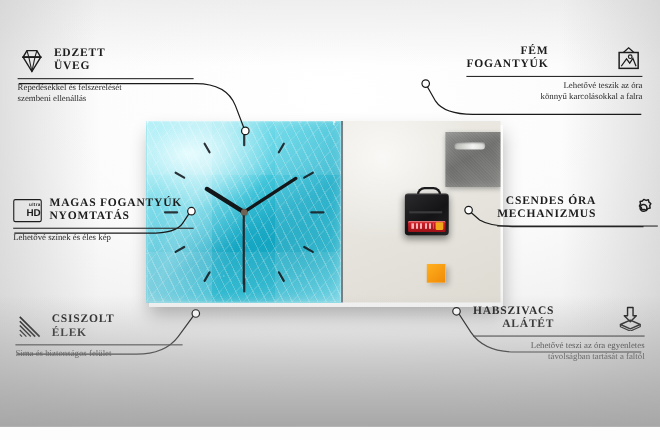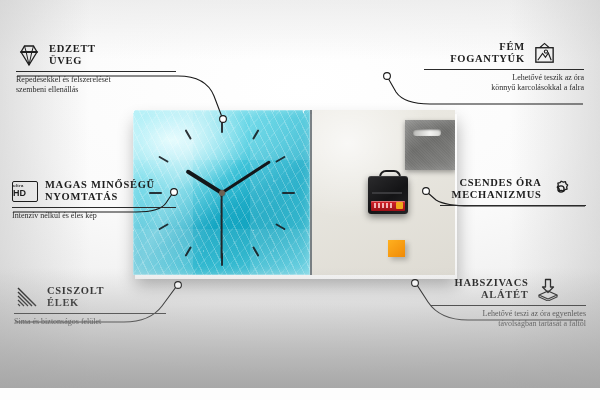--- a/index.html
+++ b/index.html
@@ -100,26 +100,26 @@
   
   .callout{position:absolute;}
   .co-title{font-family:"Liberation Serif", serif;font-weight:700;font-size:10.5px;letter-spacing:.7px;
     color:#1d1d1d;line-height:12.5px;white-space:pre-line;}
   .co-rule{height:1px;background:#2b2b2b;margin:3px 0 3px;}
   .co-desc{font-family:"Liberation Serif", serif;font-size:8px;line-height:9.6px;color:#2c2c2c;white-space:pre-line;}
   .co-head{display:flex;align-items:center;gap:7px;}
   .co-ico{width:26px;height:26px;flex:0 0 26px;display:flex;align-items:center;justify-content:center;}
   .left .co-head{justify-content:flex-start;}
   .left .co-title,.left .co-desc{text-align:left;}
-  .right .co-head{justify-content:center;}
+  .right .co-head{justify-content:space-between;}
   .right .co-title,.right .co-desc{text-align:right;}
   svg{display:block;}
 
   .hdcard{width:25px;height:19px;border:1.4px solid #1d1d1d;border-radius:2px;
-    display:flex;flex-direction:column;align-items:flex-start;justify-content:center;line-height:1;}
+    display:flex;flex-direction:column;align-items:flex-end;justify-content:center;line-height:1;}
   .hdcard .u{font-size:4.2px;font-weight:700;letter-spacing:.3px;color:#1d1d1d;font-family:"Liberation Sans",sans-serif;}
   .hdcard .h{font-size:9px;font-weight:700;color:#1d1d1d;font-family:"Liberation Sans",sans-serif;margin-top:.5px;}
 
   
   #links{position:absolute;left:0;top:0;width:600px;height:400px;pointer-events:none;}
   #links path{fill:none;stroke:#1a1a1a;stroke-width:1.1;}
   #links circle{fill:#ffffff;stroke:#1a1a1a;stroke-width:1.1;}
 </style>
 </head>
 <body>
@@ -226,25 +226,25 @@
   </div>
 
   <div class="callout left" style="left:12px;top:178px;width:164px;">
     <div class="co-head">
       <span class="co-ico">
         <span class="hdcard">
           <span class="u">ultra</span>
           <span class="h">HD</span>
         </span>
       </span>
-      <span class="co-title">MAGAS MINŐSÉGŰ
+      <span class="co-title">MAGAS FOGANTYÚK
 NYOMTATÁS</span>
     </div>
     <div class="co-rule"></div>
-    <div class="co-desc">Intenzív nélkül és éles kép</div>
+    <div class="co-desc">Lehetővé színek és éles kép</div>
   </div>
 
   <div class="callout left" style="left:14px;top:284px;width:152px;">
     <div class="co-head">
       <span class="co-ico">
         <svg width="24" height="24" viewBox="0 0 24 24">
           <line x1="3" y1="3" x2="21" y2="21" stroke="#1d1d1d" stroke-width="1.5"></line>
           <line x1="3" y1="7" x2="17" y2="21" stroke="#1d1d1d" stroke-width="1.4"></line>
           <line x1="3" y1="11" x2="13" y2="21" stroke="#1d1d1d" stroke-width="1.3"></line>
           <line x1="3" y1="15" x2="9" y2="21" stroke="#1d1d1d" stroke-width="1.2"></line>
@@ -269,21 +269,21 @@
           <polyline points="6,20 11,13 14,17 17,12.5 20,20" fill="none" stroke="#1d1d1d" stroke-width="1.2"></polyline>
           <circle cx="14.5" cy="11" r="1.7" fill="none" stroke="#1d1d1d" stroke-width="1.1"></circle>
         </svg>
       </span>
     </div>
     <div class="co-rule"></div>
     <div class="co-desc">Lehetővé teszik az óra
 könnyű karcolásokkal a falra</div>
   </div>
 
-  <div class="callout right" style="left:440px;top:176px;width:146px;">
+  <div class="callout right" style="left:452px;top:176px;width:146px;">
     <div class="co-head">
       <span class="co-title">CSENDES ÓRA
 MECHANIZMUS</span>
       <span class="co-ico">
         <svg width="24" height="24" viewBox="0 0 24 24">
           <path d="M12 3.2l2.1.9 2-.6.5 2.1 1.7 1.3-1 1.9.4 2.1-2.1.5-1.3 1.7-1.9-1-2.1.4-.5-2.1-1.7-1.3 1-1.9-.4-2.1 2.1-.5z" fill="none" stroke="#1d1d1d" stroke-width="1.3" stroke-linejoin="round" transform="translate(0,1) scale(1.02)"></path>
           <circle cx="12" cy="12" r="3.1" fill="none" stroke="#1d1d1d" stroke-width="1.4"></circle>
         </svg>
       </span>
     </div>

